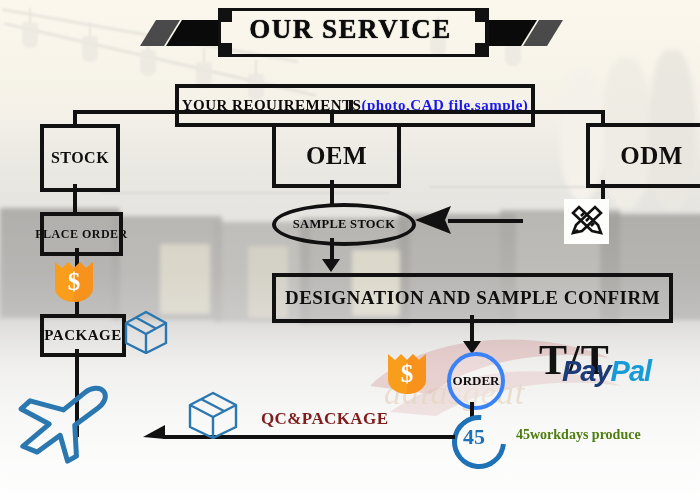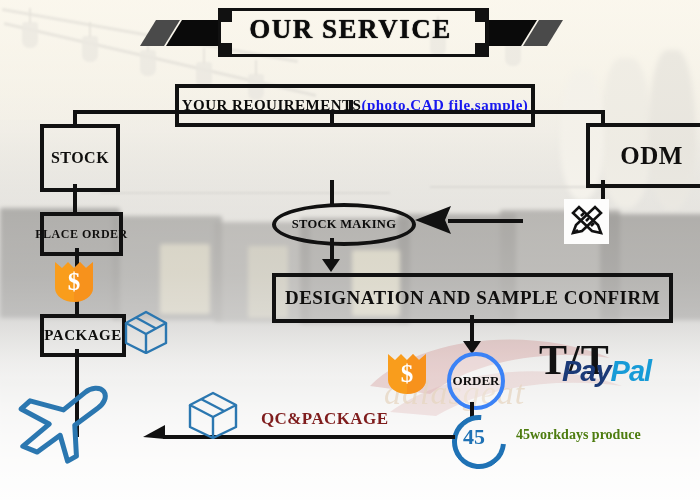--- a/index.html
+++ b/index.html
@@ -260,20 +260,23 @@
 
   <div class="ln vln" style="left:349px;top:100px;height:12px;"></div>
   <div class="ln hln" style="left:73px;top:110px;width:532px;"></div>
   <div class="ln vln" style="left:73px;top:110px;height:16px;"></div>
   <div class="ln vln" style="left:330px;top:110px;height:15px;"></div>
   <div class="ln vln" style="left:601px;top:110px;height:15px;"></div>
 
   <div class="box" id="stock-box">
     <span class="boxtxt">STOCK</span>
   </div>
+  <div class="box" id="oem-box">
+    <span class="boxtxt">OEM</span>
+  </div>
   <div class="box" id="odm-box">
     <span class="boxtxt">ODM</span>
   </div>
 
   <div class="ln vln" style="left:73px;top:184px;height:28px;"></div>
 
   <div class="box" id="place-order-box">
     <span class="boxtxt">PLACE ORDER</span>
   </div>
 
@@ -297,21 +300,21 @@
       <polyline points="44,13 44,33 24,43"></polyline>
       <line x1="14" y1="7.5" x2="34" y2="18.5"></line>
     </g>
   </svg>
 
   <div class="ln vln" style="left:75px;top:349px;height:88px;"></div>
 
   <div class="ln vln" style="left:330px;top:180px;height:24px;"></div>
 
   <div id="sample-ellipse">
-    <span>STOCK MAKING</span>
+    <span>SAMPLE STOCK</span>
   </div>
 
   <div class="ln vln" style="left:330px;top:238px;height:22px;"></div>
   <div class="arrowdown" style="left:322px;top:259px;"></div>
 
   <div class="ln hln" style="left:448px;top:219px;width:75px;"></div>
   <svg style="position:absolute;left:415px;top:206px;width:40px;height:28px;" viewBox="0 0 40 28">
     <polygon points="0,14 36,0 30,14 36,28" fill="#111"></polygon>
   </svg>
 

